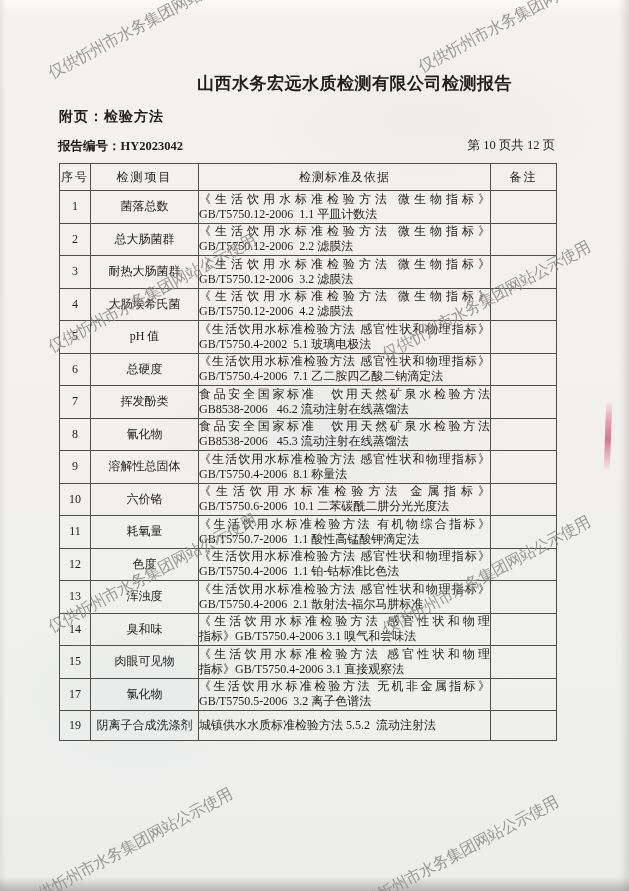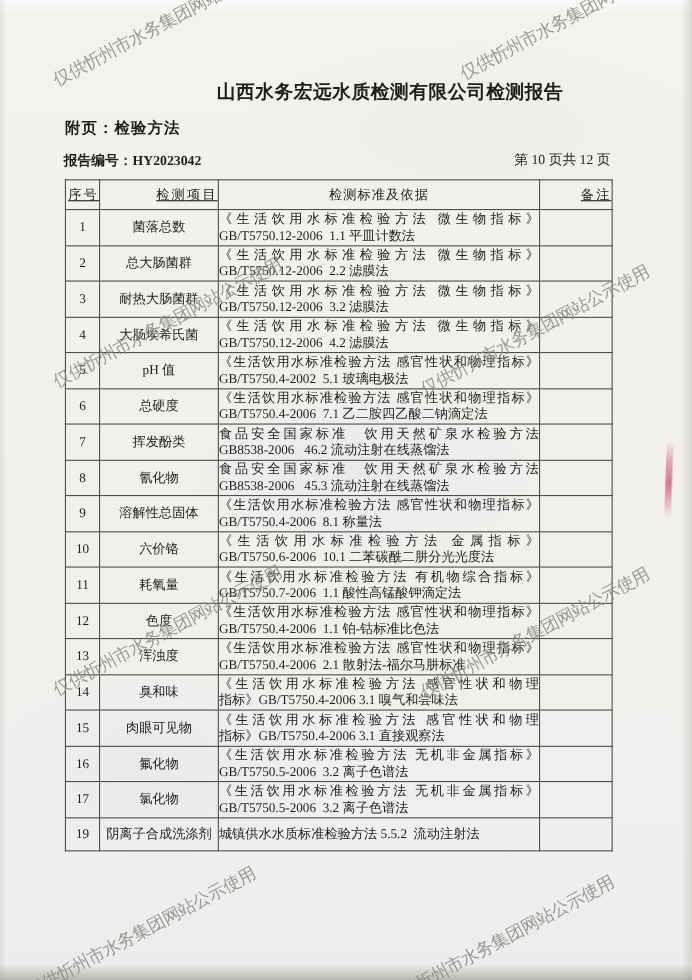--- a/index.html
+++ b/index.html
@@ -31,21 +31,21 @@
   .title{position:absolute;left:0;top:72px;width:100%;text-align:center;
     font-family:"Liberation Sans",sans-serif;font-weight:700;font-size:17px;letter-spacing:.5px;padding-left:40px;}
   .subtitle{position:absolute;left:59px;top:108px;font-size:14px;font-weight:700;letter-spacing:1px;}
   .report-no{position:absolute;left:58px;top:138px;font-size:12.5px;font-weight:700;}
   .page-indicator{position:absolute;right:74px;top:137px;font-size:12.5px;}
 
   table.methods{position:absolute;left:59px;top:163px;width:497px;
     border-collapse:collapse;table-layout:fixed;font-size:12px;color:#1f1e1c;}
   table.methods td,table.methods th{border:1px solid #4f4e4a;padding:0;vertical-align:middle;
     font-weight:400;overflow:hidden;}
-  th.h-no,th.h-item,th.h-remark{text-align:right;letter-spacing:2px;text-decoration:underline;}
+  th.h-no,th.h-item,th.h-remark{text-align:center;letter-spacing:2px;}
   th.h-method{text-align:center;padding-left:9px;letter-spacing:1px;}
   tr.hdr{height:27px;}
   tr.r{height:32.5px;}
   tr.r-last{height:30px;}
   td.c-no,td.c-item{text-align:center;}
   td.c-method{padding:1px 6px 1px 9px;}
   .m1{text-align:justify;text-align-last:justify;line-height:15px;}
   .m2{white-space:pre;line-height:15px;}
 
   
@@ -217,29 +217,20 @@
           <tr class="r">
     <td class="c-no">15</td>
     <td class="c-item">肉眼可见物</td>
     <td class="c-method">
               <div class="m1">《生活饮用水标准检验方法 感官性状和物理</div>
               <div class="m2">指标》GB/T5750.4-2006 3.1 直接观察法</div>
             </td>
     <td class="c-remark"></td>
   </tr>
           <tr class="r">
-    <td class="c-no">16</td>
-    <td class="c-item">氟化物</td>
-    <td class="c-method">
-              <div class="m1">《生活饮用水标准检验方法 无机非金属指标》</div>
-              <div class="m2">GB/T5750.5-2006  3.2 离子色谱法</div>
-            </td>
-    <td class="c-remark"></td>
-  </tr>
-          <tr class="r">
     <td class="c-no">17</td>
     <td class="c-item">氯化物</td>
     <td class="c-method">
               <div class="m1">《生活饮用水标准检验方法 无机非金属指标》</div>
               <div class="m2">GB/T5750.5-2006  3.2 离子色谱法</div>
             </td>
     <td class="c-remark"></td>
   </tr>
           <tr class="r-last">
     <td class="c-no">19</td>

